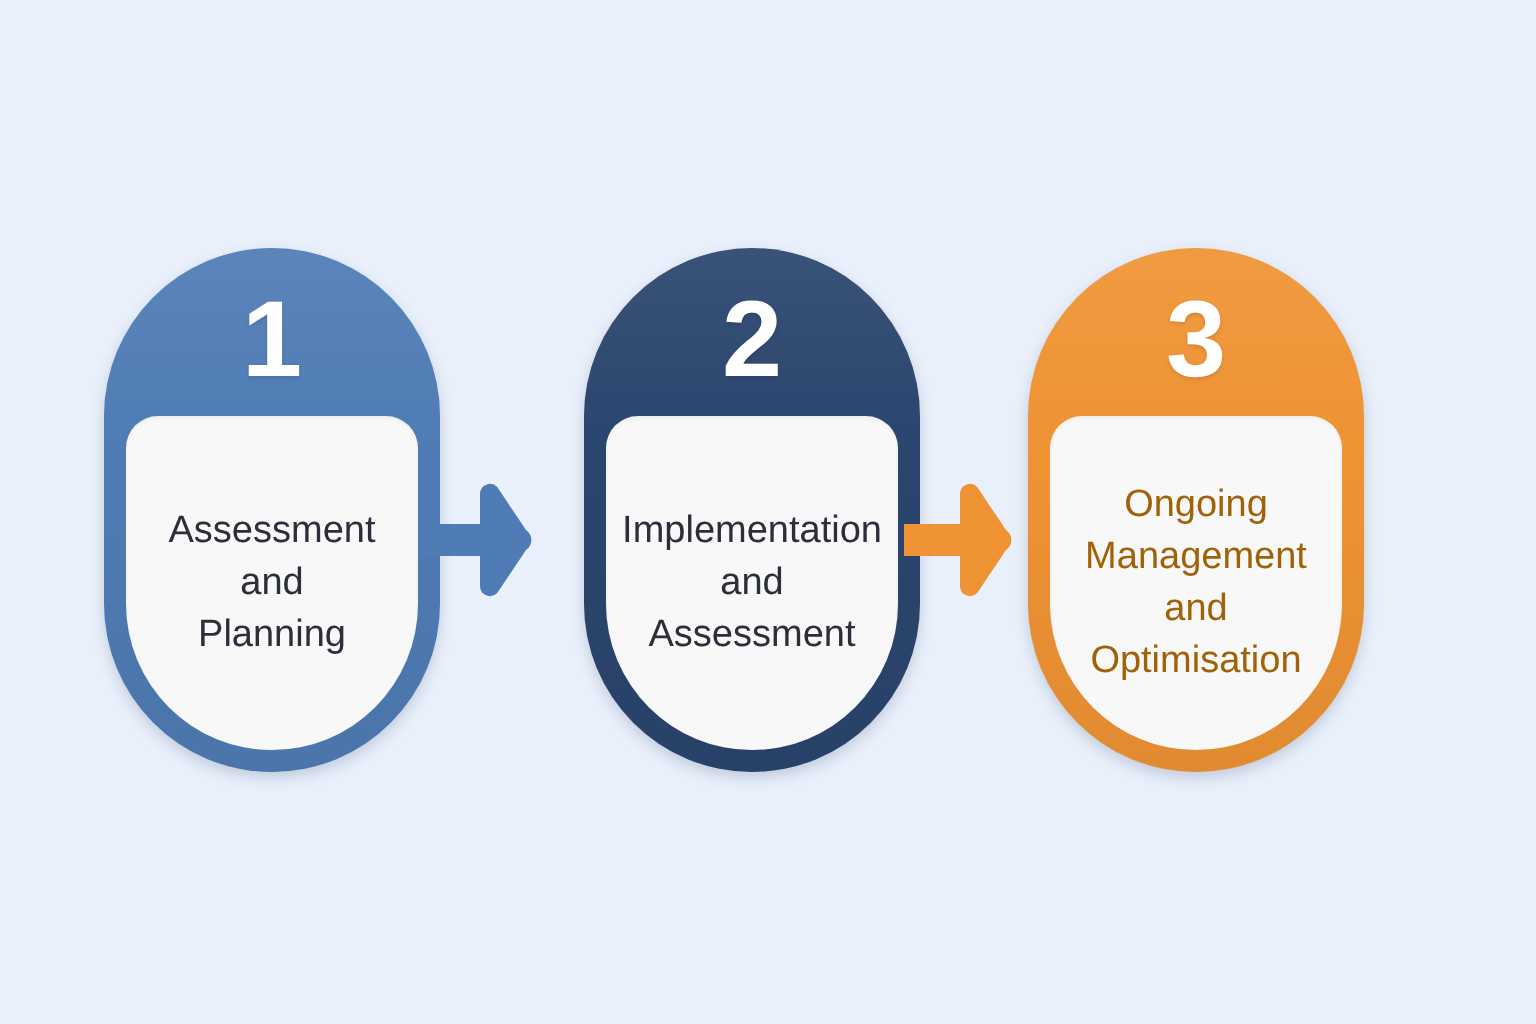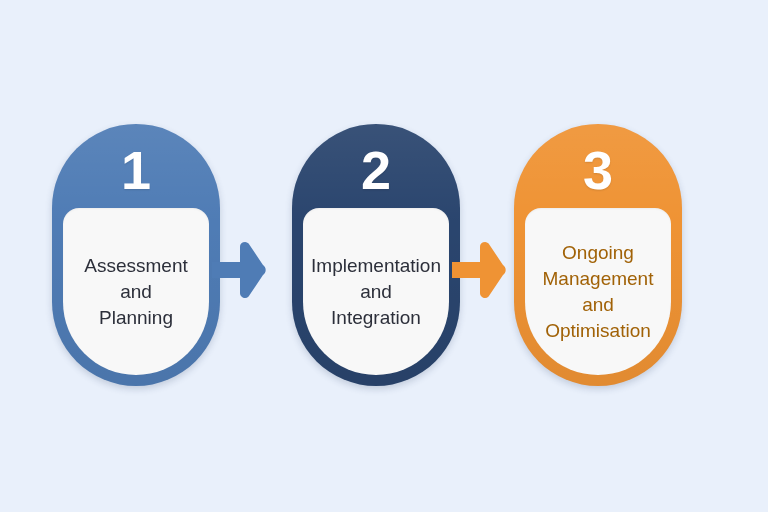--- a/index.html
+++ b/index.html
@@ -118,21 +118,21 @@
     <svg viewBox="0 0 54 64" xmlns="http://www.w3.org/2000/svg">
       <path d="M0 24 H28 V9 a5 5 0 0 1 8.6 -3.5 L51 27 a6 6 0 0 1 0 10 L36.6 58.5 A5 5 0 0 1 28 55 V40 H0 Z" fill="#4f7cb5"></path>
     </svg>
   </div>
 
   <div class="step step-2" style="background: rgb(42, 69, 110);">
     <div class="step-number">2</div>
     <div class="step-card" style="background: rgb(248, 248, 248);">
       <div class="step-label" style="color: rgb(44, 47, 58);">Implementation
 and
-Integration</div>
+Assessment</div>
     </div>
   </div>
 
   <div class="arrow arrow-2">
     <svg viewBox="0 0 54 64" xmlns="http://www.w3.org/2000/svg">
       <path d="M0 24 H28 V9 a5 5 0 0 1 8.6 -3.5 L51 27 a6 6 0 0 1 0 10 L36.6 58.5 A5 5 0 0 1 28 55 V40 H0 Z" fill="#ef9334"></path>
     </svg>
   </div>
 
   <div class="step step-3" style="background: rgb(239, 147, 52);">

